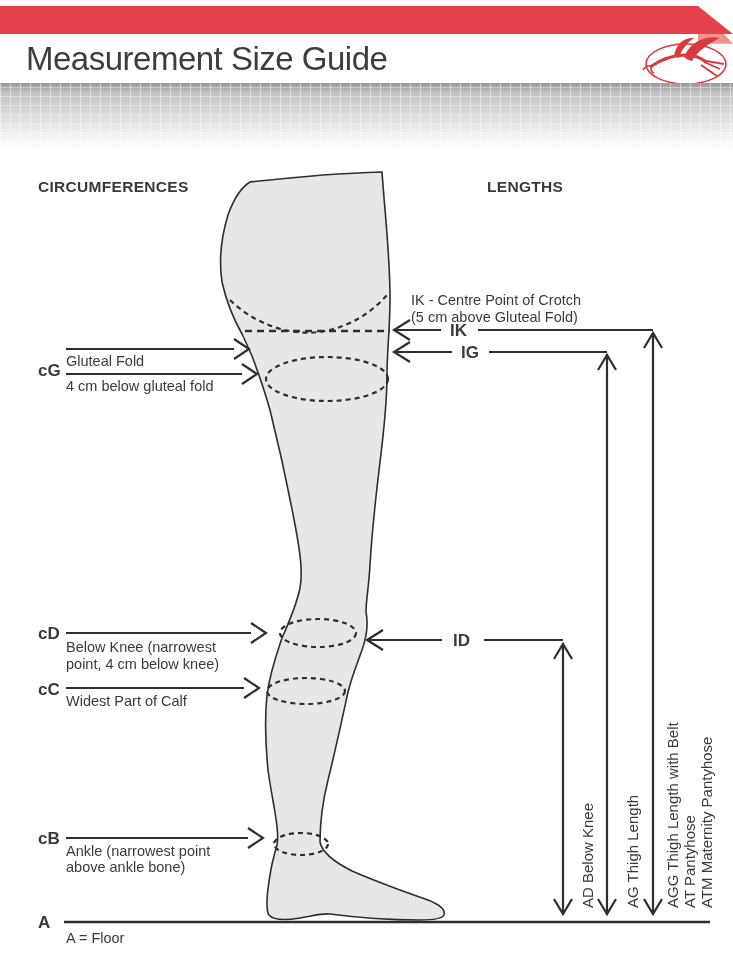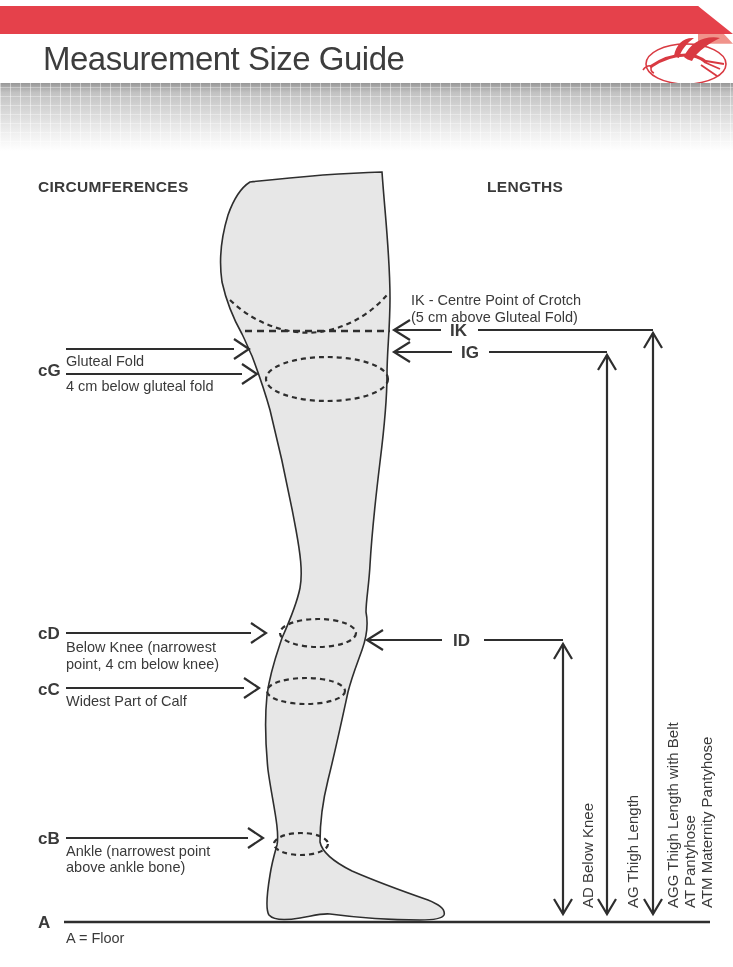--- a/index.html
+++ b/index.html
@@ -7,21 +7,21 @@
     --leg-fill:#e7e7e7; --line:#2e2e2e; --text:#3a3a3a; --title-text:#3d3d3d;
   }
   *{margin:0;padding:0;box-sizing:border-box;}
   body{background:#fff;font-family:"Liberation Sans",sans-serif;}
   .page{position:relative;width:733px;height:967px;background:#fff;overflow:hidden;}
 
   .fold{position:absolute;left:698px;top:6px;width:35px;height:39px;background:var(--fold);
         clip-path:polygon(0 0,100% 97%,0 97%);}
   .redbar{position:absolute;left:0;top:6px;width:733px;height:28px;background:var(--accent);
         clip-path:polygon(0 0,698px 0,733px 100%,0 100%);}
-  .title{position:absolute;left:43px;top:40px;font-size:33px;font-weight:400;
+  .title{position:absolute;left:26px;top:40px;font-size:33px;font-weight:400;
         color:var(--title-text);letter-spacing:-0.5px;white-space:nowrap;}
   .strip{position:absolute;left:0;top:83px;width:733px;height:68px;
         background:
           repeating-linear-gradient(90deg,rgba(255,255,255,.45) 0 1px,rgba(0,0,0,0) 1px 10px),
           repeating-linear-gradient(0deg,rgba(255,255,255,.35) 0 1px,rgba(0,0,0,0) 1px 9px),
           linear-gradient(180deg,#989898 0%,#c2c2c2 14%,#d8d8d8 42%,#f1f1f1 76%,#ffffff 100%);}
   .logo{position:absolute;left:640px;top:34px;width:88px;height:52px;}
 
   svg text{fill:var(--text);}
   .h{font-size:15.5px;font-weight:bold;letter-spacing:.3px;}

